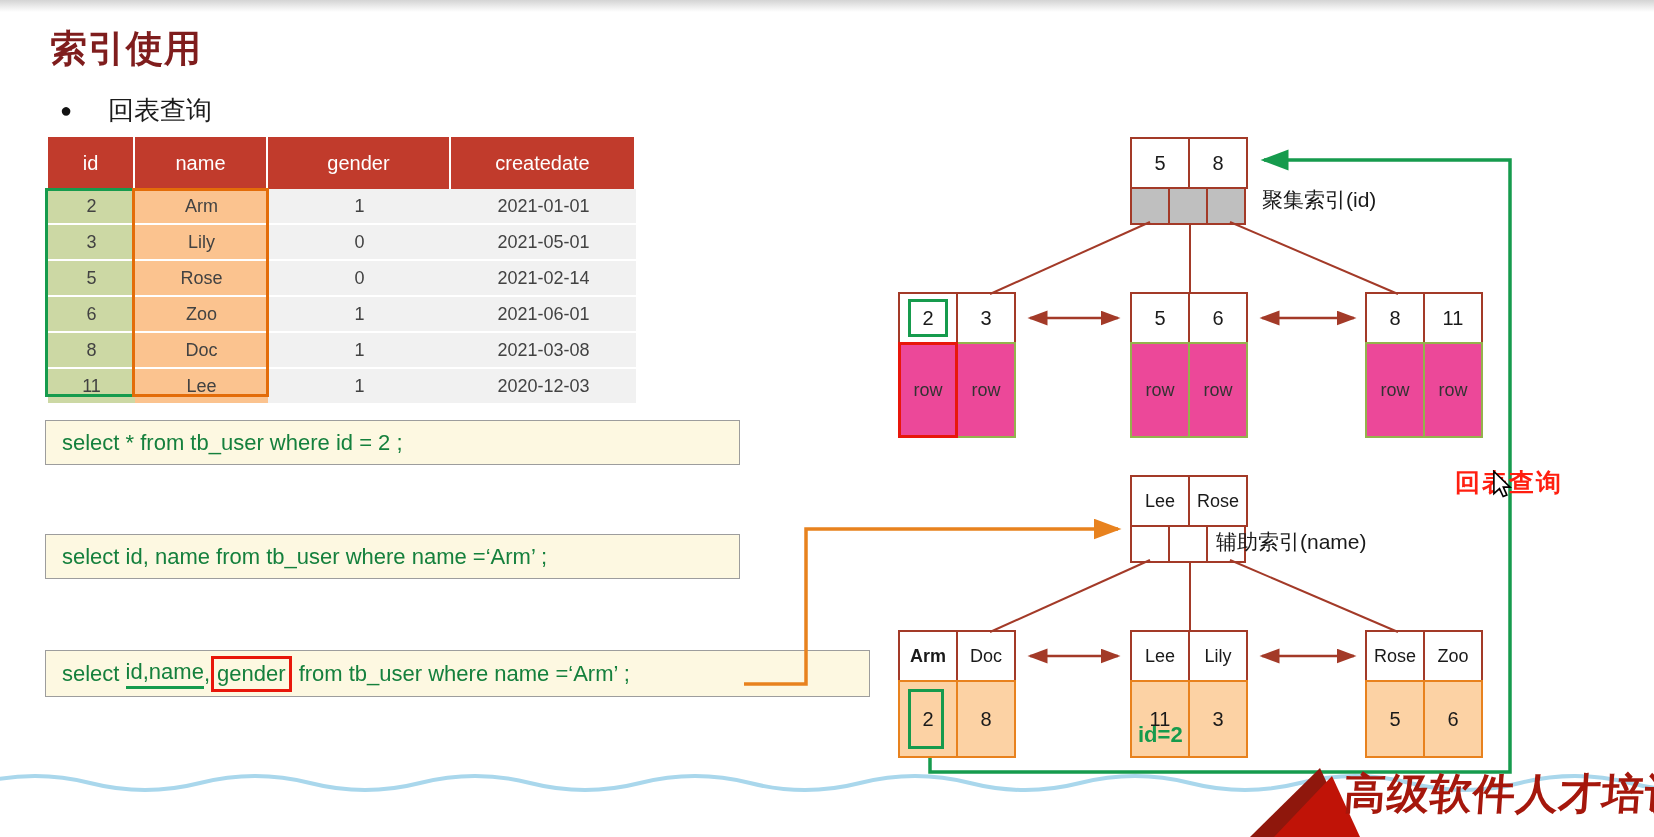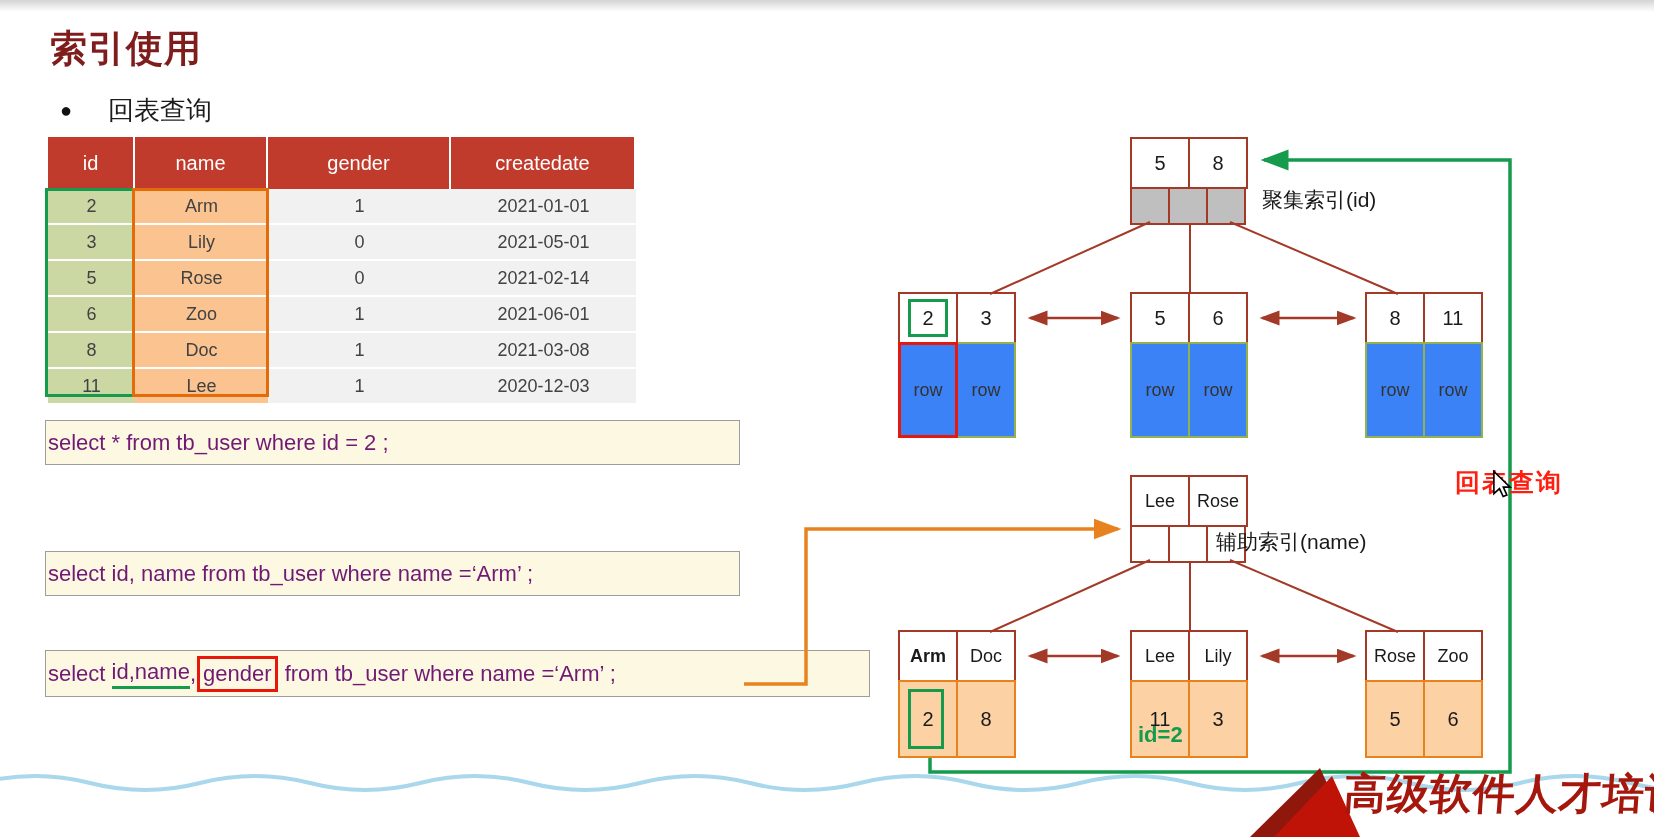--- a/index.html
+++ b/index.html
@@ -20,34 +20,34 @@
   .th{background:#c13b2c;color:#fff;font-size:20px;height:52px;display:flex;align-items:center;justify-content:center;border-right:2px solid #fff;}
   .td{height:34px;display:flex;align-items:center;justify-content:center;font-size:18px;color:#424242;background:#f1f1f1;border-bottom:2px solid #fff;}
   .td.c-id{background:#ccd8a4;}
   .td.c-name{background:#fbc38f;}
   .col-frame{pointer-events:none;}
   #id-col-frame{left:45px;top:188px;width:90px;height:209px;border:3px solid #169b4d;box-sizing:border-box;}
   #name-col-frame{left:132px;top:188px;width:137px;height:209px;border:3px solid #e36c09;box-sizing:border-box;}
 
   
   .sqlbox{left:45px;width:695px;height:45px;background:#fdf8e1;border:1px solid #9d9d9d;
-          display:flex;align-items:center;padding-left:2px;box-sizing:border-box;
-          font-size:22px;color:#701a75;white-space:pre;}
-  #sql1{top:420px;} #sql2{top:534px;margin-top:17px;} #sql3{top:650px;width:825px;height:47px;}
+          display:flex;align-items:center;padding-left:16px;box-sizing:border-box;
+          font-size:22px;color:#15803d;white-space:pre;}
+  #sql1{top:420px;} #sql2{top:534px;} #sql3{top:650px;width:825px;height:47px;}
   .sql-underline{border-bottom:3px solid #169b4d;padding-bottom:1px;}
   .sql-redbox{border:3px solid #e8170b;padding:2px 3px;margin:0 1px;}
 
   
   .cells{display:flex;}
   .kcell{width:60px;height:52px;box-sizing:border-box;border:2px solid #a33a28;background:#fff;
          display:flex;align-items:center;justify-content:center;font-size:20px;color:#1a1a1a;position:relative;}
   .cells > .kcell + .kcell, .cells > .pcell + .pcell, .cells > .vcell + .vcell, .cells > .rcell + .rcell{margin-left:-2px;}
   .pcell{width:40px;height:38px;box-sizing:border-box;border:2px solid #a33a28;background:#bfbfbf;}
   .pcell.white{background:#fff;}
-  .rcell{width:60px;height:96px;box-sizing:border-box;border:2px solid #94b24c;background:#3b82f6;
+  .rcell{width:60px;height:96px;box-sizing:border-box;border:2px solid #94b24c;background:#ec4899;
          display:flex;align-items:center;justify-content:center;font-size:18px;color:#333;}
   .rcell.red-frame{border:3px solid #e8170b;z-index:2;}
   .vcell{width:60px;height:78px;box-sizing:border-box;border:2px solid #e8821e;background:#fcd2a4;
          display:flex;align-items:center;justify-content:center;font-size:20px;color:#1a1a1a;position:relative;}
   .green-inner{position:absolute;left:8px;right:8px;top:5px;bottom:5px;border:3px solid #169b4d;}
   .vcell .green-inner{left:8px;right:12px;top:7px;bottom:7px;}
   .kcell.bold{font-weight:bold;}
   .tree-label{font-size:21px;color:#1a1a1a;}
 
   

